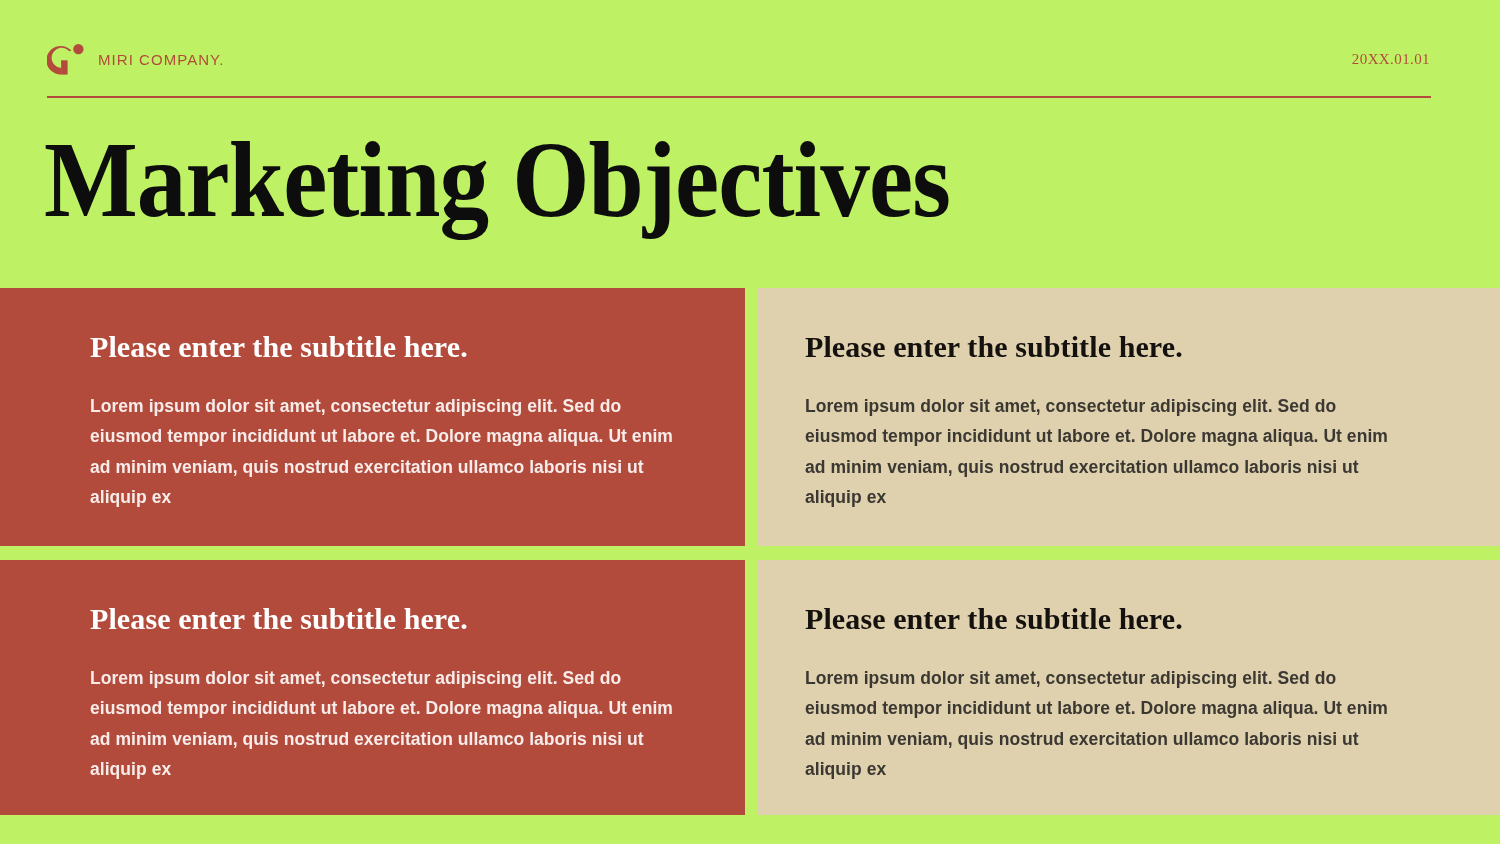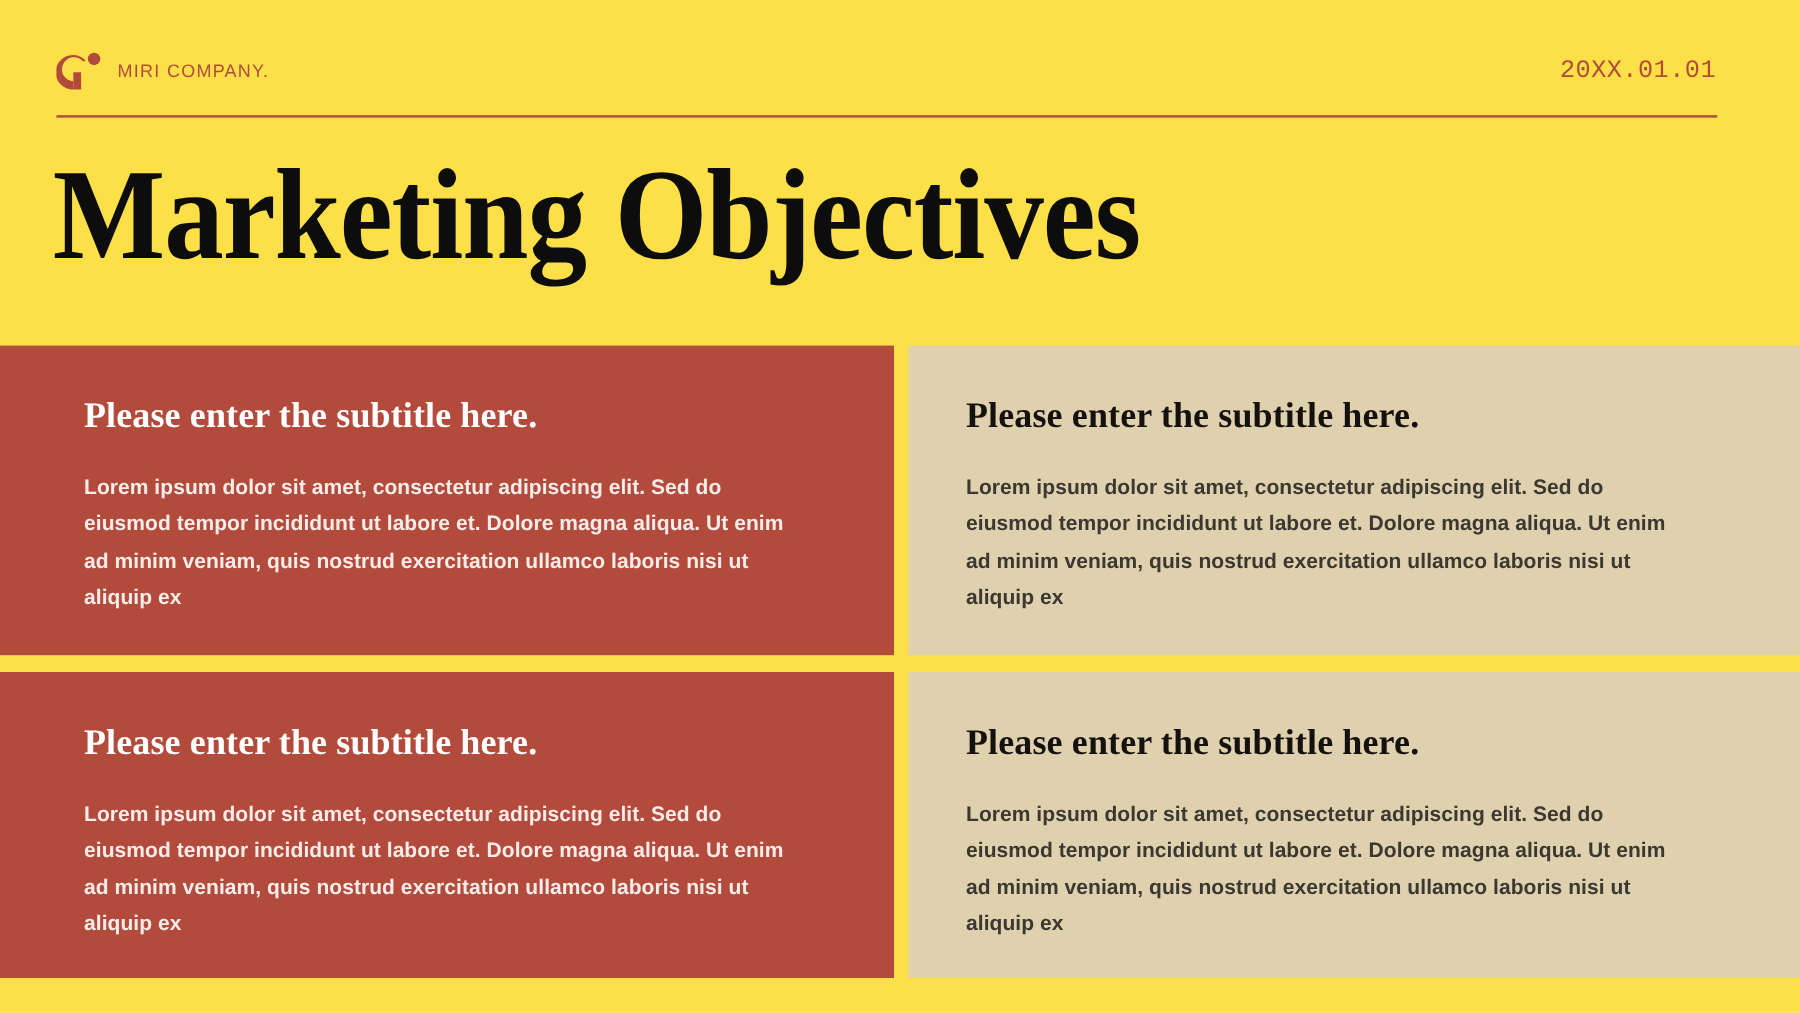--- a/index.html
+++ b/index.html
@@ -12,21 +12,21 @@
     overflow: hidden;
     background: #f7f5f2;
     font-family: "Liberation Sans", sans-serif;
     -webkit-font-smoothing: antialiased;
   }
 
   .slide {
     position: relative;
     width: 1500px;
     height: 844px;
-    background: #fde047;
+    background: #bef264;
     box-sizing: border-box;
   }
 
   
   .header {
     position: absolute;
     left: 47px;
     top: 36px;
     width: 1383px;
     height: 46px;
@@ -52,22 +52,22 @@
     color: #b34b3c;
     font-family: "Liberation Sans", sans-serif;
     font-size: 15px;
     letter-spacing: 1.05px;
     line-height: 1;
     white-space: nowrap;
   }
 
   .header-date {
     color: #b34b3c;
-    font-family: Liberation Mono, monospace;
-    font-size: 21px;
+    font-family: Liberation Serif, serif;
+    font-size: 15px;
     letter-spacing: 0.4px;
     line-height: 1;
     white-space: nowrap;
   }
 
   .header-rule {
     position: absolute;
     left: 47px;
     top: 96px;
     width: 1384px;
@@ -102,21 +102,21 @@
     display: grid;
     grid-template-columns: 745px 743px;
     grid-template-rows: 258px 255px;
     column-gap: 12px;
     row-gap: 14px;
   }
 
   .card {
     position: relative;
     overflow: hidden;
-    padding: 42px 48px 0 70px;
+    padding: 42px 48px 0 90px;
     box-sizing: border-box;
   }
 
   .card.red {
     background: #b34b3c;
   }
 
   .card.beige {
     background: #dfd0ae;
   }

